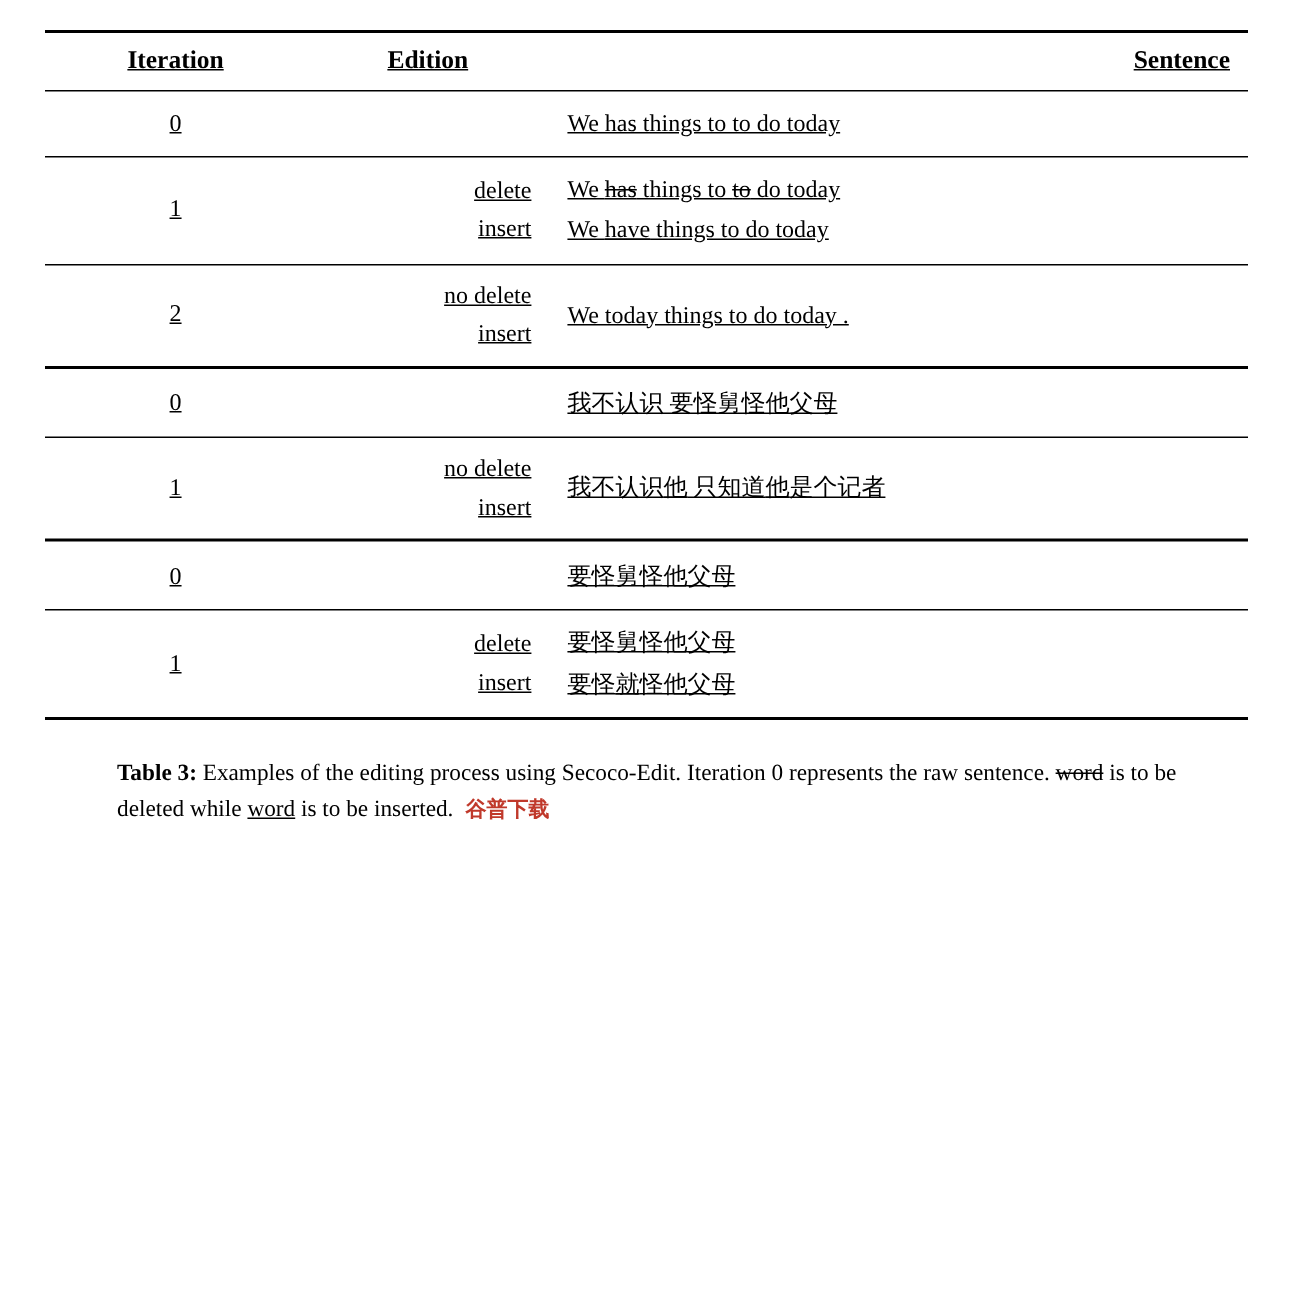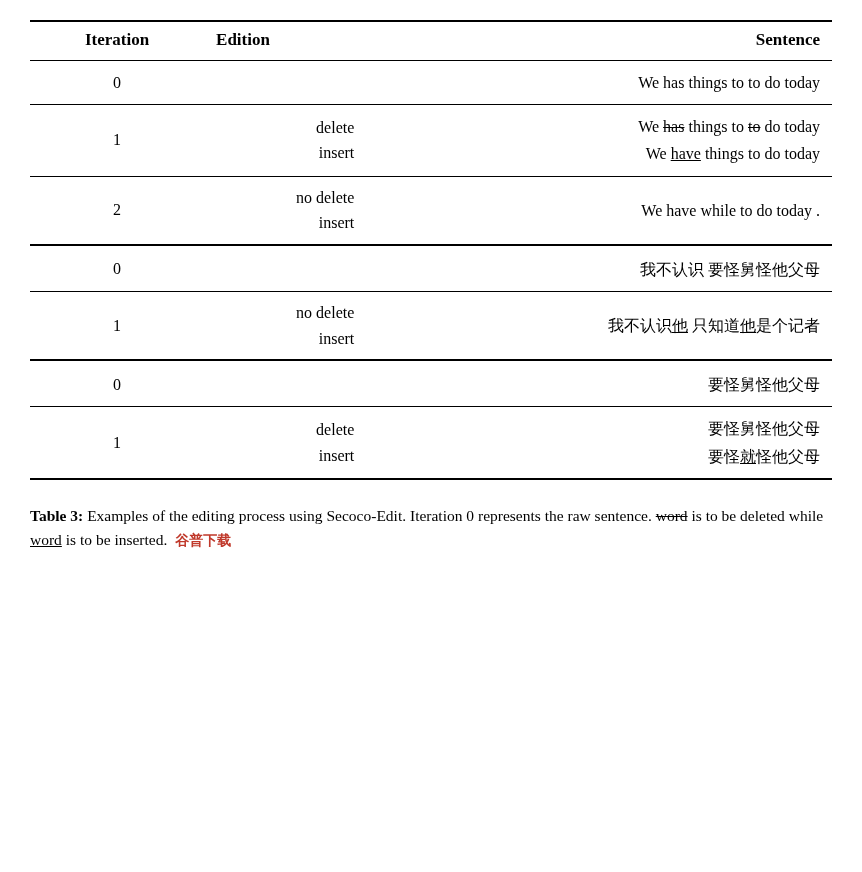--- a/index.html
+++ b/index.html
@@ -14,44 +14,45 @@
     }
 
     .table-container {
       width: 100%;
       margin-bottom: 24px;
     }
 
     table {
       width: 100%;
       border-collapse: collapse;
+      text-decoration: underline;
     }
 
     thead tr th {
       font-weight: bold;
       font-size: 17px;
       text-align: right;
       padding: 8px 12px 10px 12px;
       border-top: 2px solid #000;
       border-bottom: 1.5px solid #000;
     }
 
     thead tr th:first-child {
       text-align: center;
     }
 
     thead tr th:nth-child(2) {
-      text-align: left;
+      text-align: center;
       margin-top: 29px;
     }
 
     tbody tr td {
       padding: 8px 12px;
       vertical-align: middle;
-      text-align: right;
+      text-align: left;
     }
 
     tbody tr td:first-child {
       text-align: center;
       font-size: 16px;
     }
 
     tbody tr td:nth-child(2) {
       text-align: right;
       font-size: 16px;
@@ -74,20 +75,21 @@
     .underline {
       text-decoration: underline;
     }
 
     .caption {
       font-family: "Times New Roman", Times, serif;
       font-size: 15.5px;
       line-height: 1.6;
       margin-top: 10px;
       color: #000;
+      margin-left: 48px;
     }
 
     .caption .word-strike {
       text-decoration: line-through;
     }
 
     .caption .word-under {
       text-decoration: underline;
     }
 
@@ -137,21 +139,21 @@
         <td>1</td>
         <td>delete<br>insert</td>
         <td>
           <span>We <span class="strikethrough">has</span> things to <span class="strikethrough">to</span> do today</span><br>
           <span>We <span class="underline">have</span> things to do today</span>
         </td>
       </tr>
       <tr class="row-separator-thin">
         <td>2</td>
         <td>no delete<br>insert</td>
-        <td>We have while to do today .</td>
+        <td>We today things to do today .</td>
       </tr>
 
       <tr class="group-separator">
         <td>0</td>
         <td></td>
         <td>我不认识 要怪舅怪他父母</td>
       </tr>
       <tr class="row-separator-thin">
         <td>1</td>
         <td>no delete<br>insert</td>

